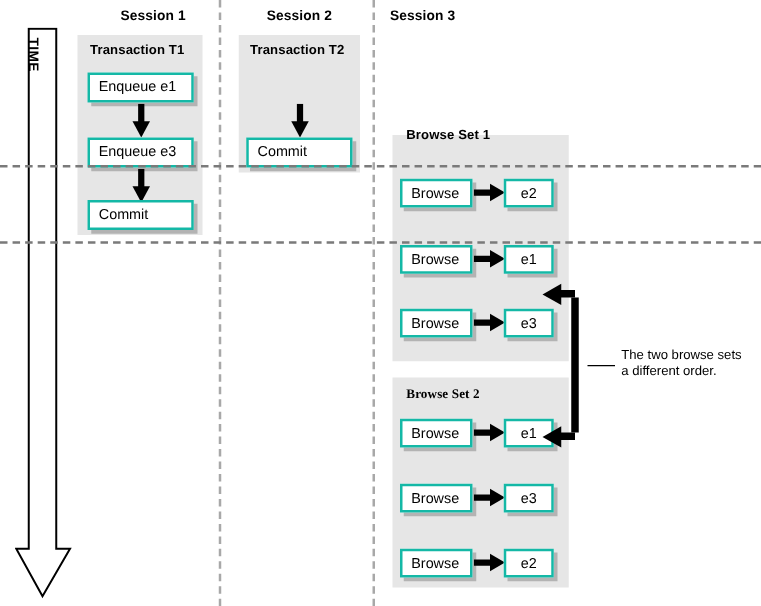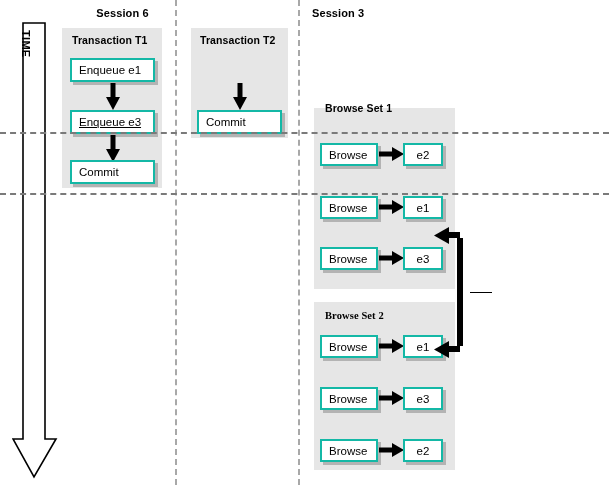--- a/index.html
+++ b/index.html
@@ -117,36 +117,37 @@
 <div id="diagram">
 
   <svg class="time-arrow-svg" width="46" height="458" viewBox="0 0 46 458">
     <polygon points="11,1 33,1 33,417 44,417 22,455 1,417 11,417" fill="#ffffff" stroke="#000000" stroke-width="1.6" stroke-linejoin="miter"></polygon>
   </svg>
   <div class="time-label">TIME</div>
 
   <div class="vdash" style="left:175px; top:0px; height:485px;"></div>
   <div class="vdash" style="left:298px; top:0px; height:485px;"></div>
 
-  <div class="session-header" style="left:70px; top:7px; width:105px;">Session 6</div>
+  <div class="session-header" style="left:70px; top:7px; width:105px;">Session 1</div>
+  <div class="session-header" style="left:187px; top:7px; width:105px;">Session 2</div>
   <div class="session-header" style="left:312px; top:7px; width:105px; text-align:left;">Session 3</div>
 
   <div class="panel" style="left:62px; top:28px; width:100px; height:160px;"></div>
   <div class="panel-title" style="left:72px; top:34px;">Transaction T1</div>
 
   <div class="box" style="left:70px; top:58px; width:85px; height:24px;">
     <span>Enqueue e1</span>
   </div>
 
   <svg class="arrow-svg" style="left:105px; top:83px;" width="16" height="28" viewBox="0 0 16 28">
     <path d="M8 0 L8 16" stroke="#000" stroke-width="5" fill="none"></path>
     <polygon points="1,14 15,14 8,27" fill="#000"></polygon>
   </svg>
 
-  <div class="box" style="left:70px; top:110px; width:85px; height:24px;text-decoration:underline;">
+  <div class="box" style="left:70px; top:110px; width:85px; height:24px;">
     <span>Enqueue e3</span>
   </div>
 
   <svg class="arrow-svg" style="left:105px; top:135px;" width="16" height="28" viewBox="0 0 16 28">
     <path d="M8 0 L8 16" stroke="#000" stroke-width="5" fill="none"></path>
     <polygon points="1,14 15,14 8,27" fill="#000"></polygon>
   </svg>
 
   <div class="box" style="left:70px; top:160px; width:85px; height:24px;">
     <span>Commit</span>
@@ -243,15 +244,17 @@
   <svg class="abs" style="left:432px; top:224px;" width="36" height="136" viewBox="0 0 36 136">
     <path d="M28 14 L28 122" stroke="#000" stroke-width="6" fill="none"></path>
     <path d="M28 11 L15 11" stroke="#000" stroke-width="6" fill="none"></path>
     <path d="M28 125 L15 125" stroke="#000" stroke-width="6" fill="none"></path>
     <polygon points="17,3 17,20 2,11.5" fill="#000"></polygon>
     <polygon points="17,117 17,134 2,125.5" fill="#000"></polygon>
   </svg>
 
   <div class="leader" style="left:470px; top:292px; width:22px;"></div>
   <div class="annotation" style="left:497px; top:278px;">
+    <div>The two browse sets</div>
+    <div>a different order.</div>
   </div>
 
 </div>
 
 </body></html>

